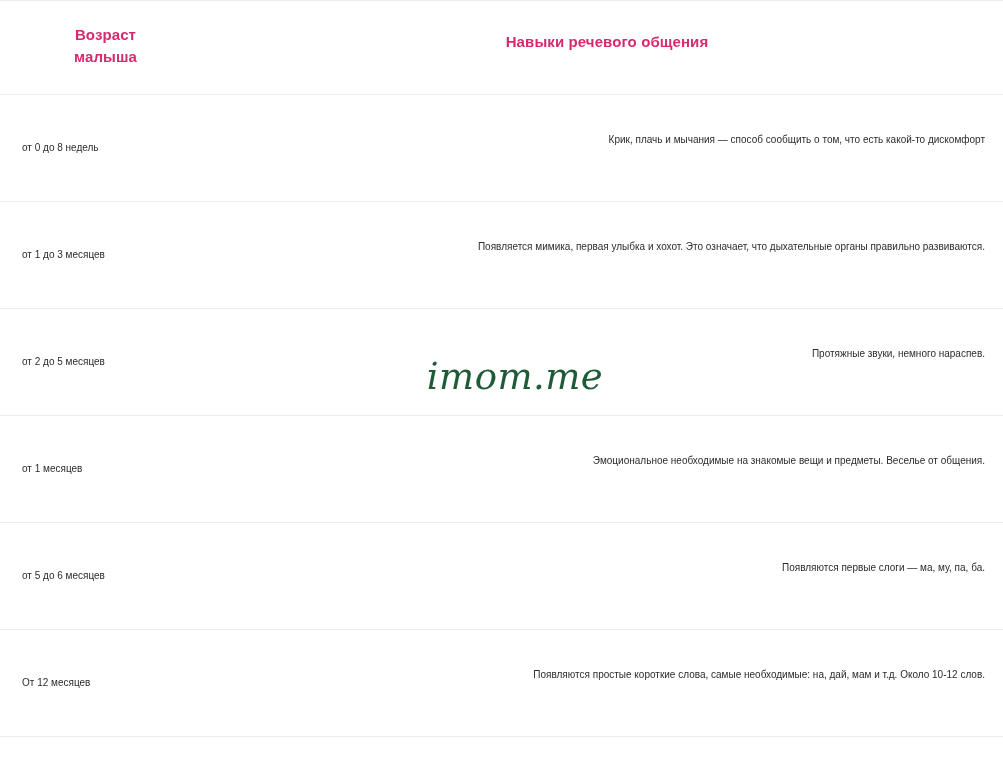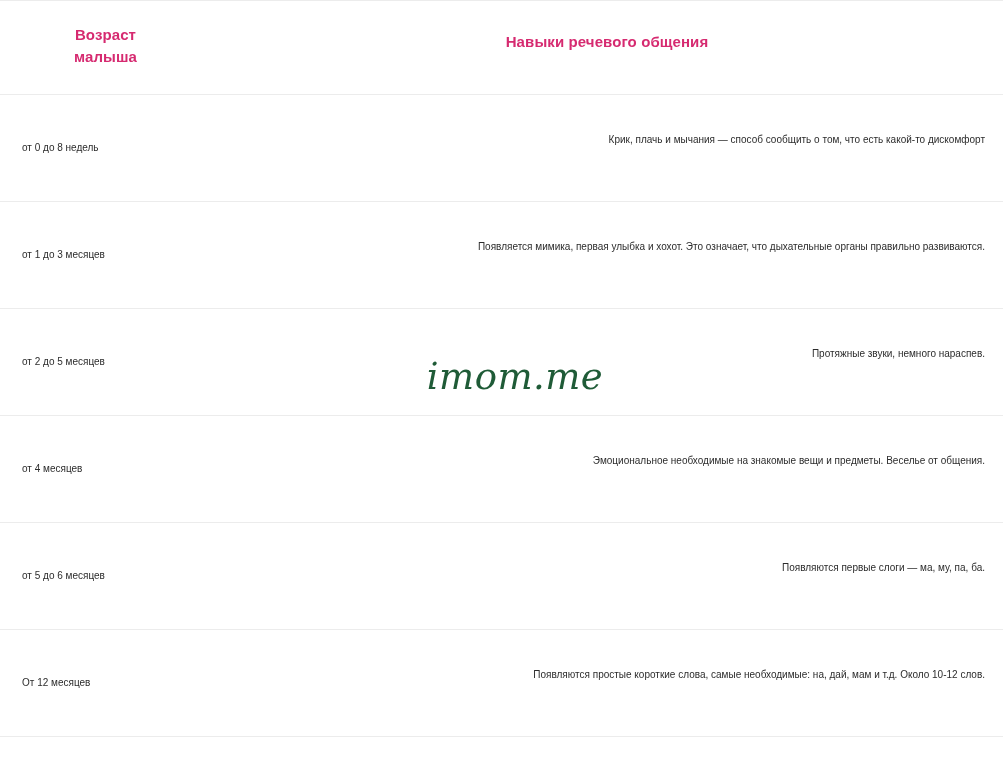--- a/index.html
+++ b/index.html
@@ -157,21 +157,21 @@
         </tr>
         <tr class="data-row" data-rowindex="1">
           <td class="cell-age">от 1 до 3 месяцев</td>
           <td class="cell-skill">Появляется мимика, первая улыбка и хохот. Это означает, что дыхательные органы правильно развиваются.</td>
         </tr>
         <tr class="data-row" data-rowindex="2">
           <td class="cell-age">от 2 до 5 месяцев</td>
           <td class="cell-skill">Протяжные звуки, немного нараспев.</td>
         </tr>
         <tr class="data-row" data-rowindex="3">
-          <td class="cell-age">от 4 месяцев</td>
+          <td class="cell-age">от 1 месяцев</td>
           <td class="cell-skill">Эмоциональное необходимые на знакомые вещи и предметы. Веселье от общения.</td>
         </tr>
         <tr class="data-row" data-rowindex="4">
           <td class="cell-age">от 5 до 6 месяцев</td>
           <td class="cell-skill">Появляются первые слоги — ма, му, па, ба.</td>
         </tr>
         <tr class="data-row" data-rowindex="6">
           <td class="cell-age">От 12 месяцев</td>
           <td class="cell-skill">Появляются простые короткие слова, самые необходимые: на, дай, мам и т.д. Около 10-12 слов.</td>
         </tr>

